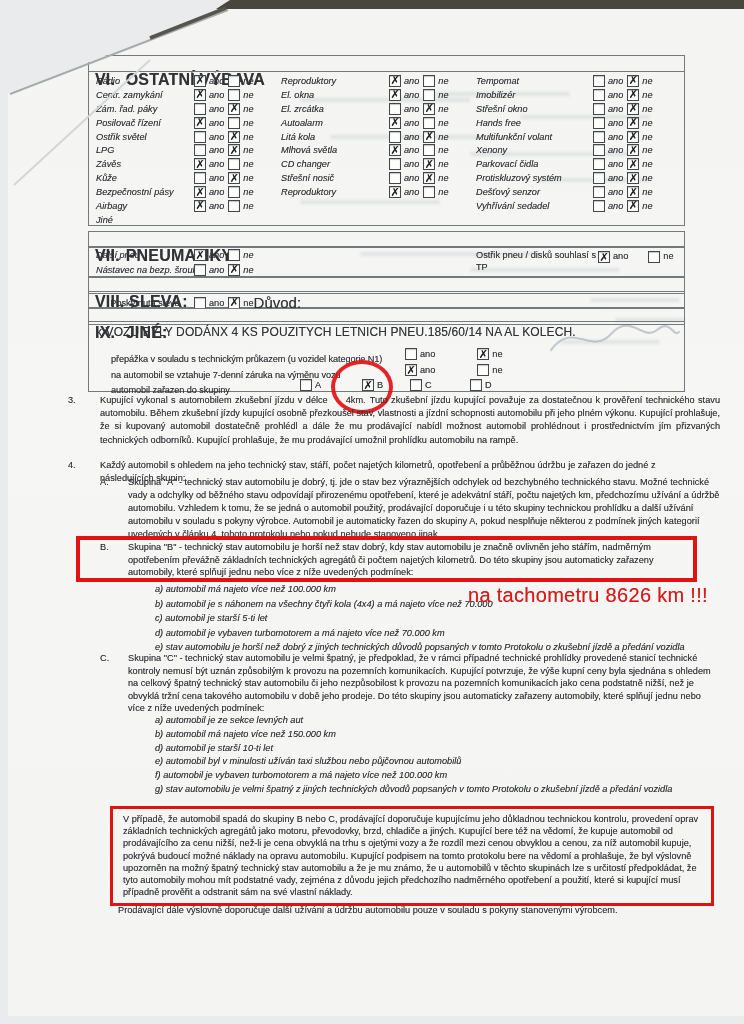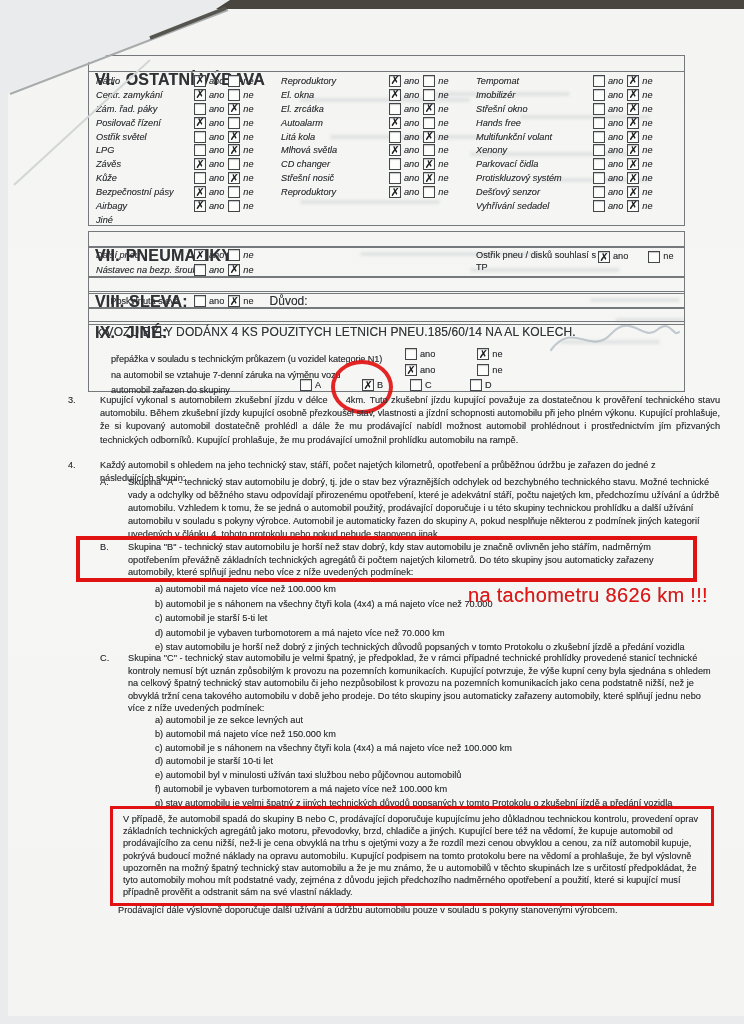--- a/index.html
+++ b/index.html
@@ -29,42 +29,42 @@
       display:inline-flex;align-items:center;justify-content:center;
       font-size:11px;font-weight:bold;color:#1d1e20;line-height:1;flex:0 0 auto;
       box-shadow:inset 0 1px 1px rgba(90,95,100,.35);}
   .cb-label{font-size:9.2px;margin-left:3px;}
   .cb.gap{margin-left:4px;} .g20 .cb.gap{margin-left:20px;} .g42 .cb.gap{margin-left:42px;}
   .s7-right{position:absolute;left:387px;top:2px;display:flex;}
   .s7-right-label{width:122px;font-size:9.2px;line-height:12px;}
   #s7rbox{display:flex;align-items:flex-start;padding-top:2px;}
   .s8-row{position:absolute;left:7px;top:2px;display:flex;align-items:center;}
   .s8-label{font-size:9.2px;width:98px;}
-  .reason{font-size:12px;margin-left:16px;}
+  .reason{font-size:15px;}
   .ix-note{position:absolute;left:7px;top:3px;font-size:12px;letter-spacing:.1px;}
   .ix-row{position:absolute;left:22px;width:582px;height:13px;}
   #ixr0{top:26px;} #ixr1{top:42px;} #ixr2{top:57px;}
   .ix-label{font-size:9.2px;letter-spacing:-.1px;}
   .ix-boxes{position:absolute;left:294px;top:0;display:flex;align-items:center;}
   .opt{position:absolute;top:0;display:flex;align-items:center;}
   .red-circle{position:absolute;left:331px;top:360px;width:54px;height:46px;
               border:4px solid #e11212;border-radius:50%;opacity:.92;}
   
   .para{position:absolute;font-size:9.2px;line-height:13.2px;}
   .cnum{position:absolute;left:-32px;top:0;}
   .letter{position:absolute;left:-28px;top:0;}
   #c3{top:394px;left:100px;width:620px;text-align:justify;}
   #c3 .filled{margin-left:18px;margin-right:4px;}
   #c4{top:459px;left:100px;width:590px;}
   #gA{top:476px;left:128px;width:592px;line-height:13px;}
   #gBbox{position:absolute;left:76px;top:536px;width:621px;height:46px;
          border:4px solid #e11212;box-sizing:border-box;}
   #gB{position:absolute;left:48px;top:1px;width:562px;font-size:9.2px;line-height:12.6px;}
   #gB .letter{left:-28px;}
-  .condlist{position:absolute;list-style:none;margin:0;padding:0;font-size:9.2px;}
+  .condlist{position:absolute;list-style:none;margin:0;padding:0;font-size:9.2px;font-style:italic;}
   #condB{left:155px;top:582px;} #condB li{line-height:14.5px;}
   #condC{left:155px;top:714px;} #condC li{line-height:13.8px;}
   #rednote{position:absolute;left:468px;top:584px;font-size:20px;font-weight:400;
            color:#e81414;letter-spacing:.3px;white-space:nowrap;}
   #gC{top:652px;left:128px;width:592px;line-height:12.6px;}
   #warnbox{position:absolute;left:110px;top:806px;width:604px;box-sizing:border-box;
            border:3px solid #e11212;padding:4px 8px 5px 10px;
            font-size:9.2px;line-height:12.2px;}
   #finalnote{top:904px;left:118px;width:610px;}
   
@@ -441,21 +441,20 @@
 
     <div id="rednote">na tachometru 8626 km !!!</div>
 
     <div class="para" id="gC">
       <span class="letter">C.</span>
       <span>Skupina "C" - technický stav automobilu je velmi špatný, je předpoklad, že v rámci případné technické prohlídky provedené stanicí technické kontroly nemusí být uznán způsobilým k provozu na pozemních komunikacích. Kupující potvrzuje, že výše kupní ceny byla sjednána s ohledem na celkový špatný technický stav automobilu či jeho nezpůsobilost k provozu na pozemních komunikacích jako cena podstatně nižší, než je obvyklá tržní cena takového automobilu v době jeho prodeje. Do této skupiny jsou automaticky zařazeny automobily, které splňují jednu nebo více z níže uvedených podmínek:</span>
     </div>
     <ul class="condlist" id="condC">
         <li>a)  automobil je ze sekce levných aut</li>
         <li>b)  automobil má najeto více než 150.000 km</li>
-        <li>c)  automobil je s náhonem na všechny čtyři kola (4x4) a má najeto více než 100.000 km</li>
         <li>d)  automobil je starší 10-ti let</li>
         <li>e)  automobil byl v minulosti užíván taxi službou nebo půjčovnou automobilů</li>
         <li>f)  automobil je vybaven turbomotorem a má najeto více než 100.000 km</li>
         <li>g)  stav automobilu je velmi špatný z jiných technických důvodů popsaných v tomto Protokolu o zkušební jízdě a předání vozidla</li>
       </ul>
 
     <div id="warnbox">
       <span>V případě, že automobil spadá do skupiny B nebo C, prodávající doporučuje kupujícímu jeho důkladnou technickou kontrolu, provedení oprav základních technických agregátů jako motoru, převodovky, brzd, chladiče a jiných. Kupující bere též na vědomí, že kupuje automobil od prodávajícího za cenu nižší, než-li je cena obvyklá na trhu s ojetými vozy a že rozdíl mezi cenou obvyklou a cenou, za níž automobil kupuje, pokrývá budoucí možné náklady na opravu automobilu. Kupující podpisem na tomto protokolu bere na vědomí a prohlašuje, že byl výslovně upozorněn na možný špatný technický stav automobilu a že je mu známo, že u automobilů v těchto skupinách lze s určitostí předpokládat, že tyto automobily mohou mít podstatné vady, zejména z důvodu jejich předchozího nadměrného opotřebení a použití, které si kupující musí případně prověřit a odstranit sám na své vlastní náklady.</span>
     </div>
 

